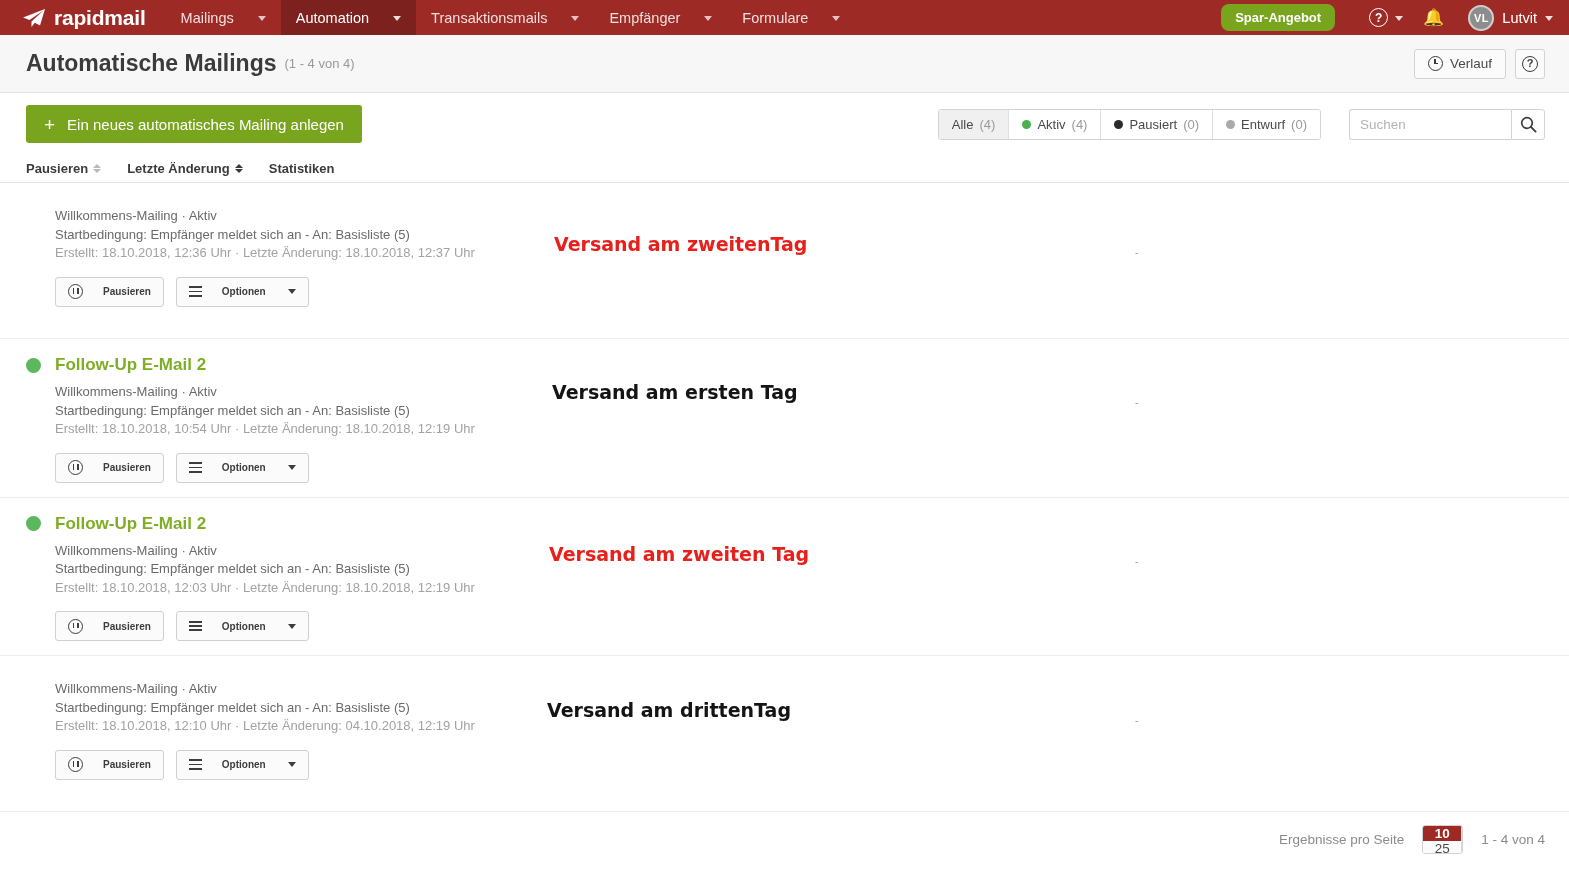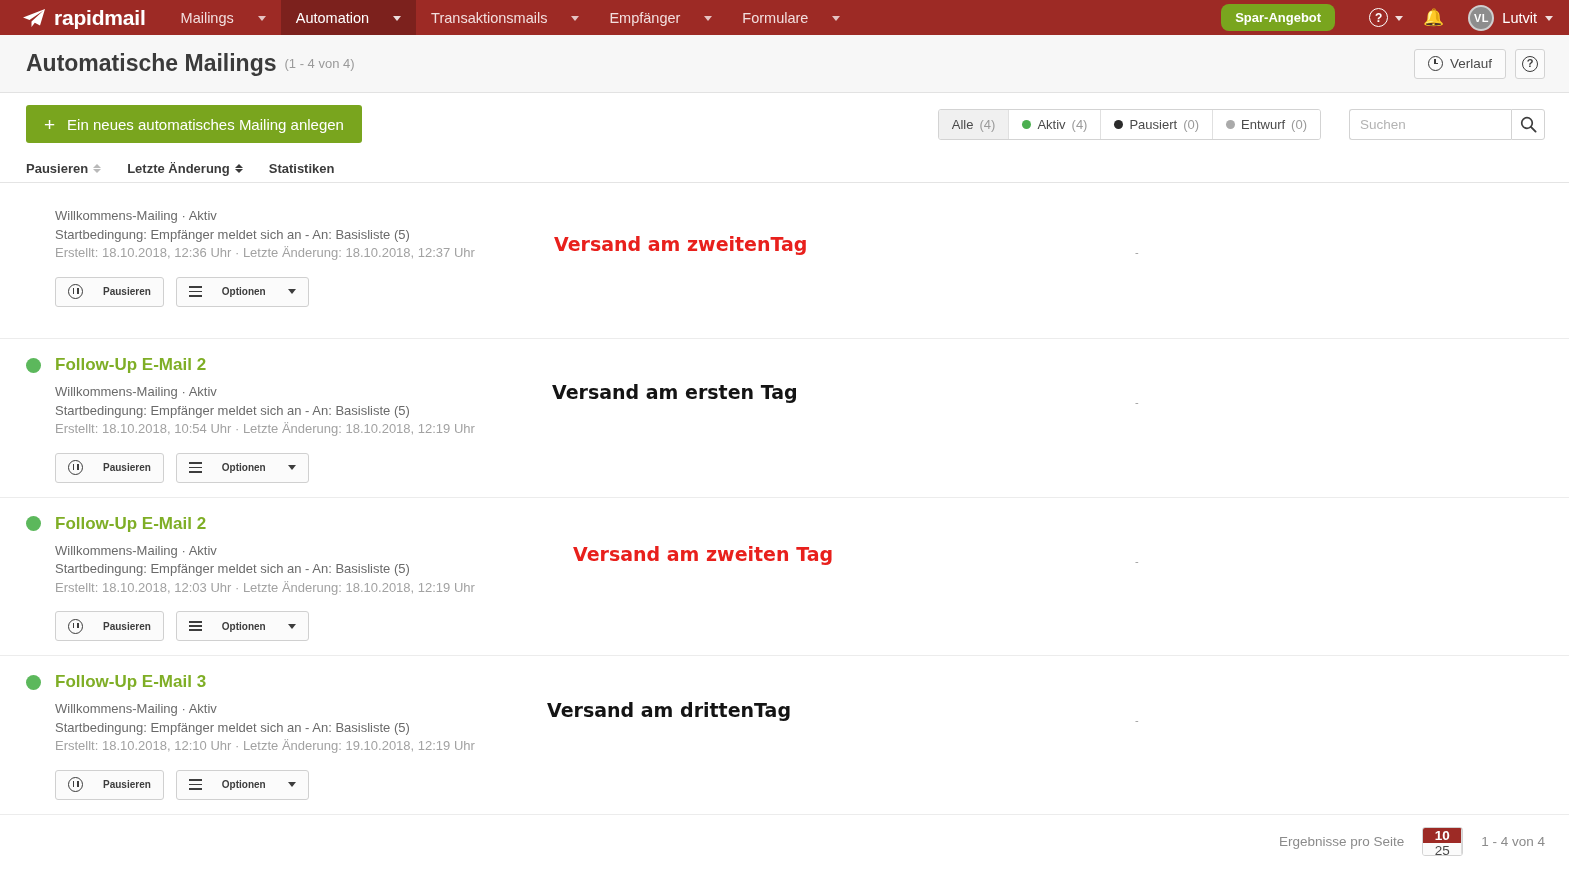--- a/index.html
+++ b/index.html
@@ -556,34 +556,30 @@
           <span class="burger">
               <i></i>
               <i></i>
               <i></i>
             </span>
           <span>Optionen</span>
           <span class="caret-dark"></span>
         </button>
       </div>
     </div>
-    <div class="annotation red" style="left:573px; top:45px;">Versand am zweiten Tag</div>
+    <div class="annotation red" style="left:549px; top:45px;">Versand am zweiten Tag</div>
     <div class="stats-cell" style="left:1135px; top:57px;">-</div>
   </div>
 
   <div class="row">
     <div class="row-main">
-      <div class="row-title-line">
-        <span class="status-dot"></span>
-        <a class="row-title">Follow-Up E-Mail 3</a>
-      </div>
       <div class="row-meta">
         <div class="meta-line">Willkommens-Mailing · Aktiv</div>
         <div class="meta-line">Startbedingung: Empfänger meldet sich an - An: Basisliste (5)</div>
-        <div class="meta-line muted">Erstellt: 18.10.2018, 12:10 Uhr · Letzte Änderung: 19.10.2018, 12:19 Uhr</div>
+        <div class="meta-line muted">Erstellt: 18.10.2018, 12:10 Uhr · Letzte Änderung: 04.10.2018, 12:19 Uhr</div>
       </div>
       <div class="row-actions">
         <button class="act-btn">
           <span class="pause-ic"></span>
           <span>Pausieren</span>
         </button>
         <button class="act-btn">
           <span class="burger">
               <i></i>
               <i></i>

